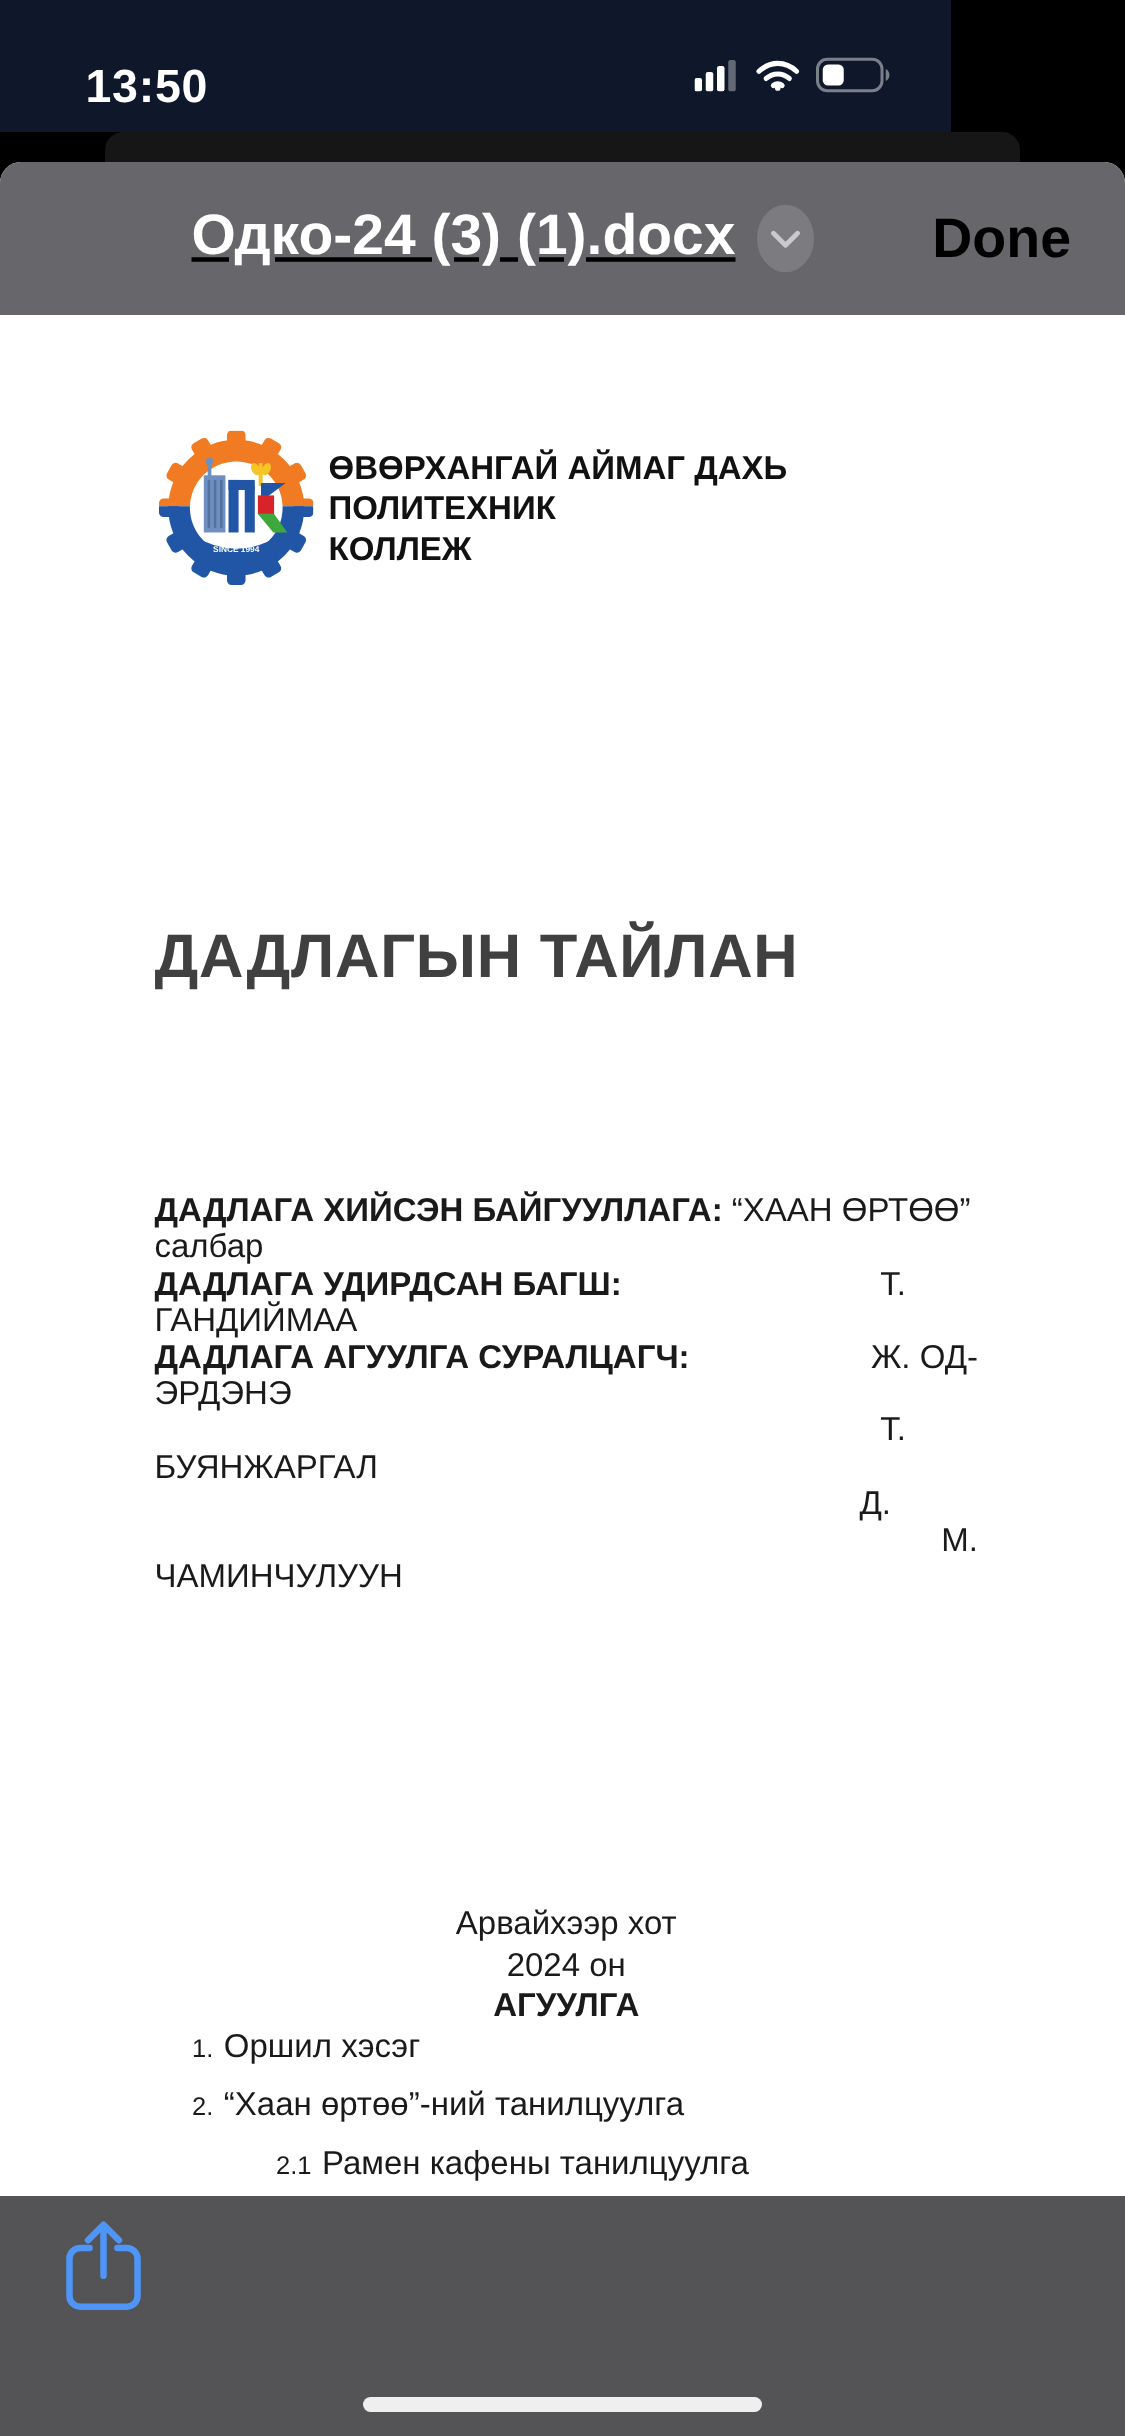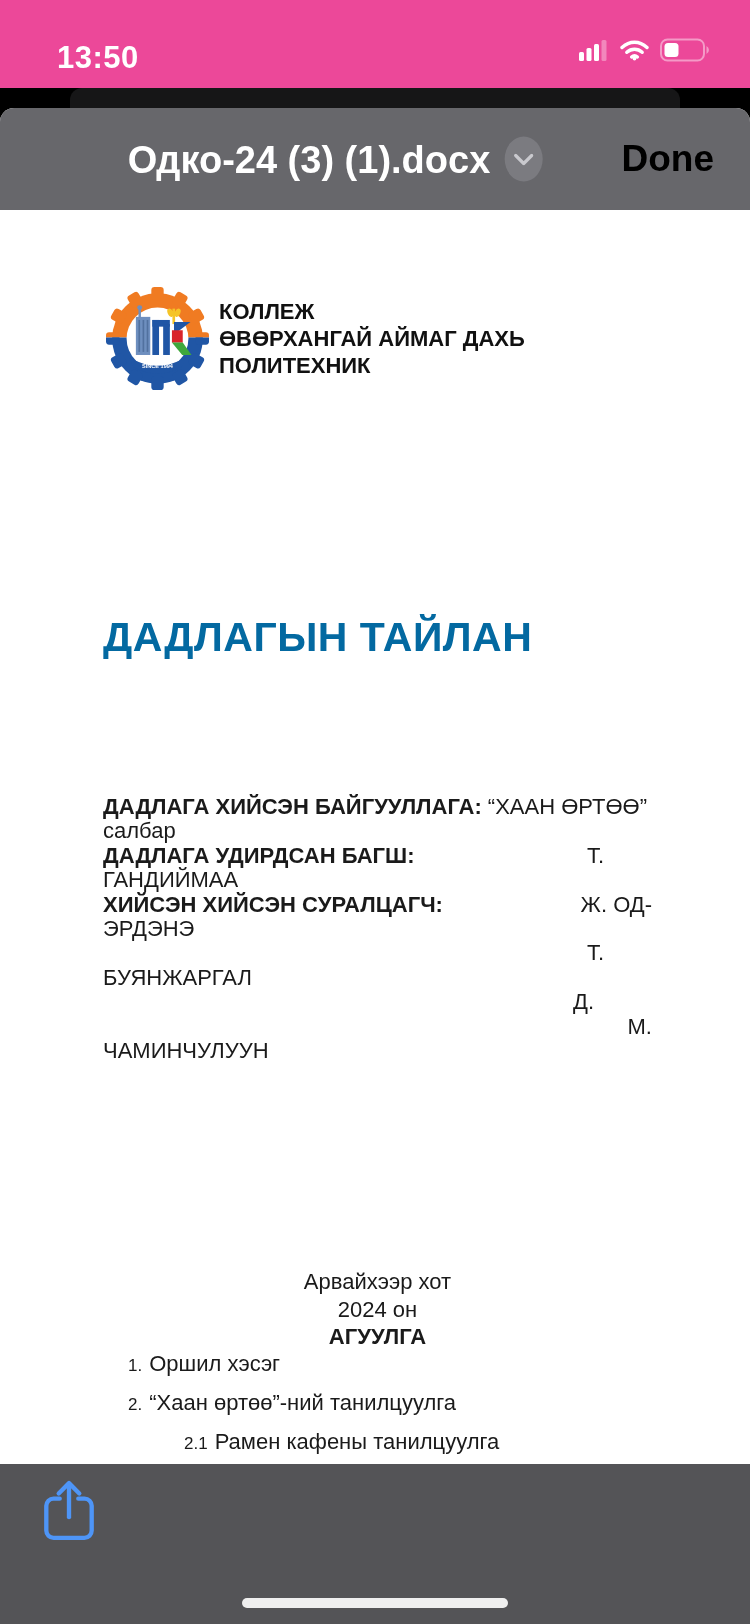--- a/index.html
+++ b/index.html
@@ -1,31 +1,31 @@
 <!DOCTYPE html>
 <html><head>
 <meta charset="utf-8">
 <style>
   * { margin:0; padding:0; box-sizing:border-box; }
   html,body { width:750px; height:1624px; background:#000; font-family:"Liberation Sans", sans-serif; }
   .screen { position:relative; width:750px; height:1624px; overflow:hidden; background:#000; }
 
   
-  .status-bar { position:absolute; top:0; left:0; width:750px; height:88px; background:#ec4899; z-index:5; }
+  .status-bar { position:absolute; top:0; left:0; width:634px; height:88px; background:#0f172a; z-index:5; }
   .status-time { position:absolute; left:57px; top:40px; color:#fff; font-size:31px; font-weight:600; letter-spacing:.5px; }
   .status-icons { position:absolute; right:40px; top:38px; display:flex; align-items:center; gap:11px; }
 
   
   .card-edge { position:absolute; top:88px; left:70px; right:70px; height:34px; background:#161617; border-radius:12px 12px 0 0; }
 
   
   .sheet { position:absolute; top:108px; left:0; width:750px; height:1516px; background:#fff; border-radius:14px 14px 0 0; overflow:hidden; }
 
   .sheet-header { position:relative; height:102px; background:#67676B; }
-  .title-group { position:absolute; left:calc(50% - 40px); top:50%; transform:translate(-50%,-50%); display:flex; align-items:flex-end; gap:14px; white-space:nowrap; }
+  .title-group { position:absolute; left:calc(50% - 40px); top:50%; transform:translate(-50%,-50%); display:flex; align-items:flex-start; gap:14px; white-space:nowrap;text-decoration:underline; }
   .doc-title { color:#fff; font-size:38px; font-weight:600; }
   .chevron-btn { width:38px; height:45px; border:none; border-radius:50%; background:#7B7B80; display:flex; align-items:center; justify-content:center; cursor:pointer; }
   .done-btn { position:absolute; right:36px; top:50%; transform:translateY(-50%); background:none; border:none; color:#3E8BFF; font-size:37px; font-weight:600; font-family:inherit; cursor:pointer; }
 
   
   .doc { position:relative; width:750px; height:1414px; background:#fff; color:#1a1a1a; }
 
   .logo-row { position:absolute; top:77px; left:106px; display:flex; align-items:center; }
   .logo { width:103px; height:103px; flex:0 0 auto; }
   .org-name { margin-left:10px; width:445px; font-size:22px; font-weight:bold; line-height:27px; color:#111; }
@@ -148,43 +148,43 @@
           <ellipse cx="69.5" cy="25" rx="2.6" ry="4.2" fill="#F5C427" transform="rotate(25 69.5 25)"></ellipse>
 
           <polygon points="66,34 73,34 82,34 66,46" fill="#2056A5"></polygon>
           <rect x="64" y="42" width="10.5" height="12" fill="#D9232A"></rect>
           <polygon points="64,54 74.5,54 83,66 74,66" fill="#3FA83C"></polygon>
 
           <path d="M22 68 Q50 85 78 68 L73.5 77.5 Q50 91 26.5 77.5 Z" fill="#2056A5"></path>
           <text x="50" y="78.5" font-size="5.4" font-weight="bold" fill="#fff" text-anchor="middle" font-family="Liberation Sans, sans-serif">SINCE 1994</text>
         </svg>
         <div class="org-name">
+          <div>ӨВӨРХАНГАЙ АЙМАГ ДАХЬ ПОЛИТЕХНИК</div>
           <div>КОЛЛЕЖ</div>
-          <div>ӨВӨРХАНГАЙ АЙМАГ ДАХЬ ПОЛИТЕХНИК</div>
         </div>
       </div>
 
-      <h1 class="main-title" style="color: #0369a1;">ДАДЛАГЫН ТАЙЛАН</h1>
+      <h1 class="main-title" style="color: #404040;">ДАДЛАГЫН ТАЙЛАН</h1>
 
       <div class="info-block" id="info-block">
           <div class="info-row">
             <span><span class="lbl">ДАДЛАГА ХИЙСЭН БАЙГУУЛЛАГА:</span> “ХААН ӨРТӨӨ”</span>
           </div>
           <div class="info-row">
             <span>салбар</span>
           </div>
           <div class="info-row">
             <span><span class="lbl">ДАДЛАГА УДИРДСАН БАГШ:</span></span>
             <span class="right">Т.</span>
           </div>
           <div class="info-row">
             <span>ГАНДИЙМАА</span>
           </div>
           <div class="info-row">
-            <span><span class="lbl">ХИЙСЭН ХИЙСЭН СУРАЛЦАГЧ:</span></span>
+            <span><span class="lbl">ДАДЛАГА АГУУЛГА СУРАЛЦАГЧ:</span></span>
             <span class="right">Ж. ОД-</span>
           </div>
           <div class="info-row">
             <span>ЭРДЭНЭ</span>
           </div>
           <div class="info-row">
             <span></span>
             <span class="right">Т.</span>
           </div>
           <div class="info-row">

